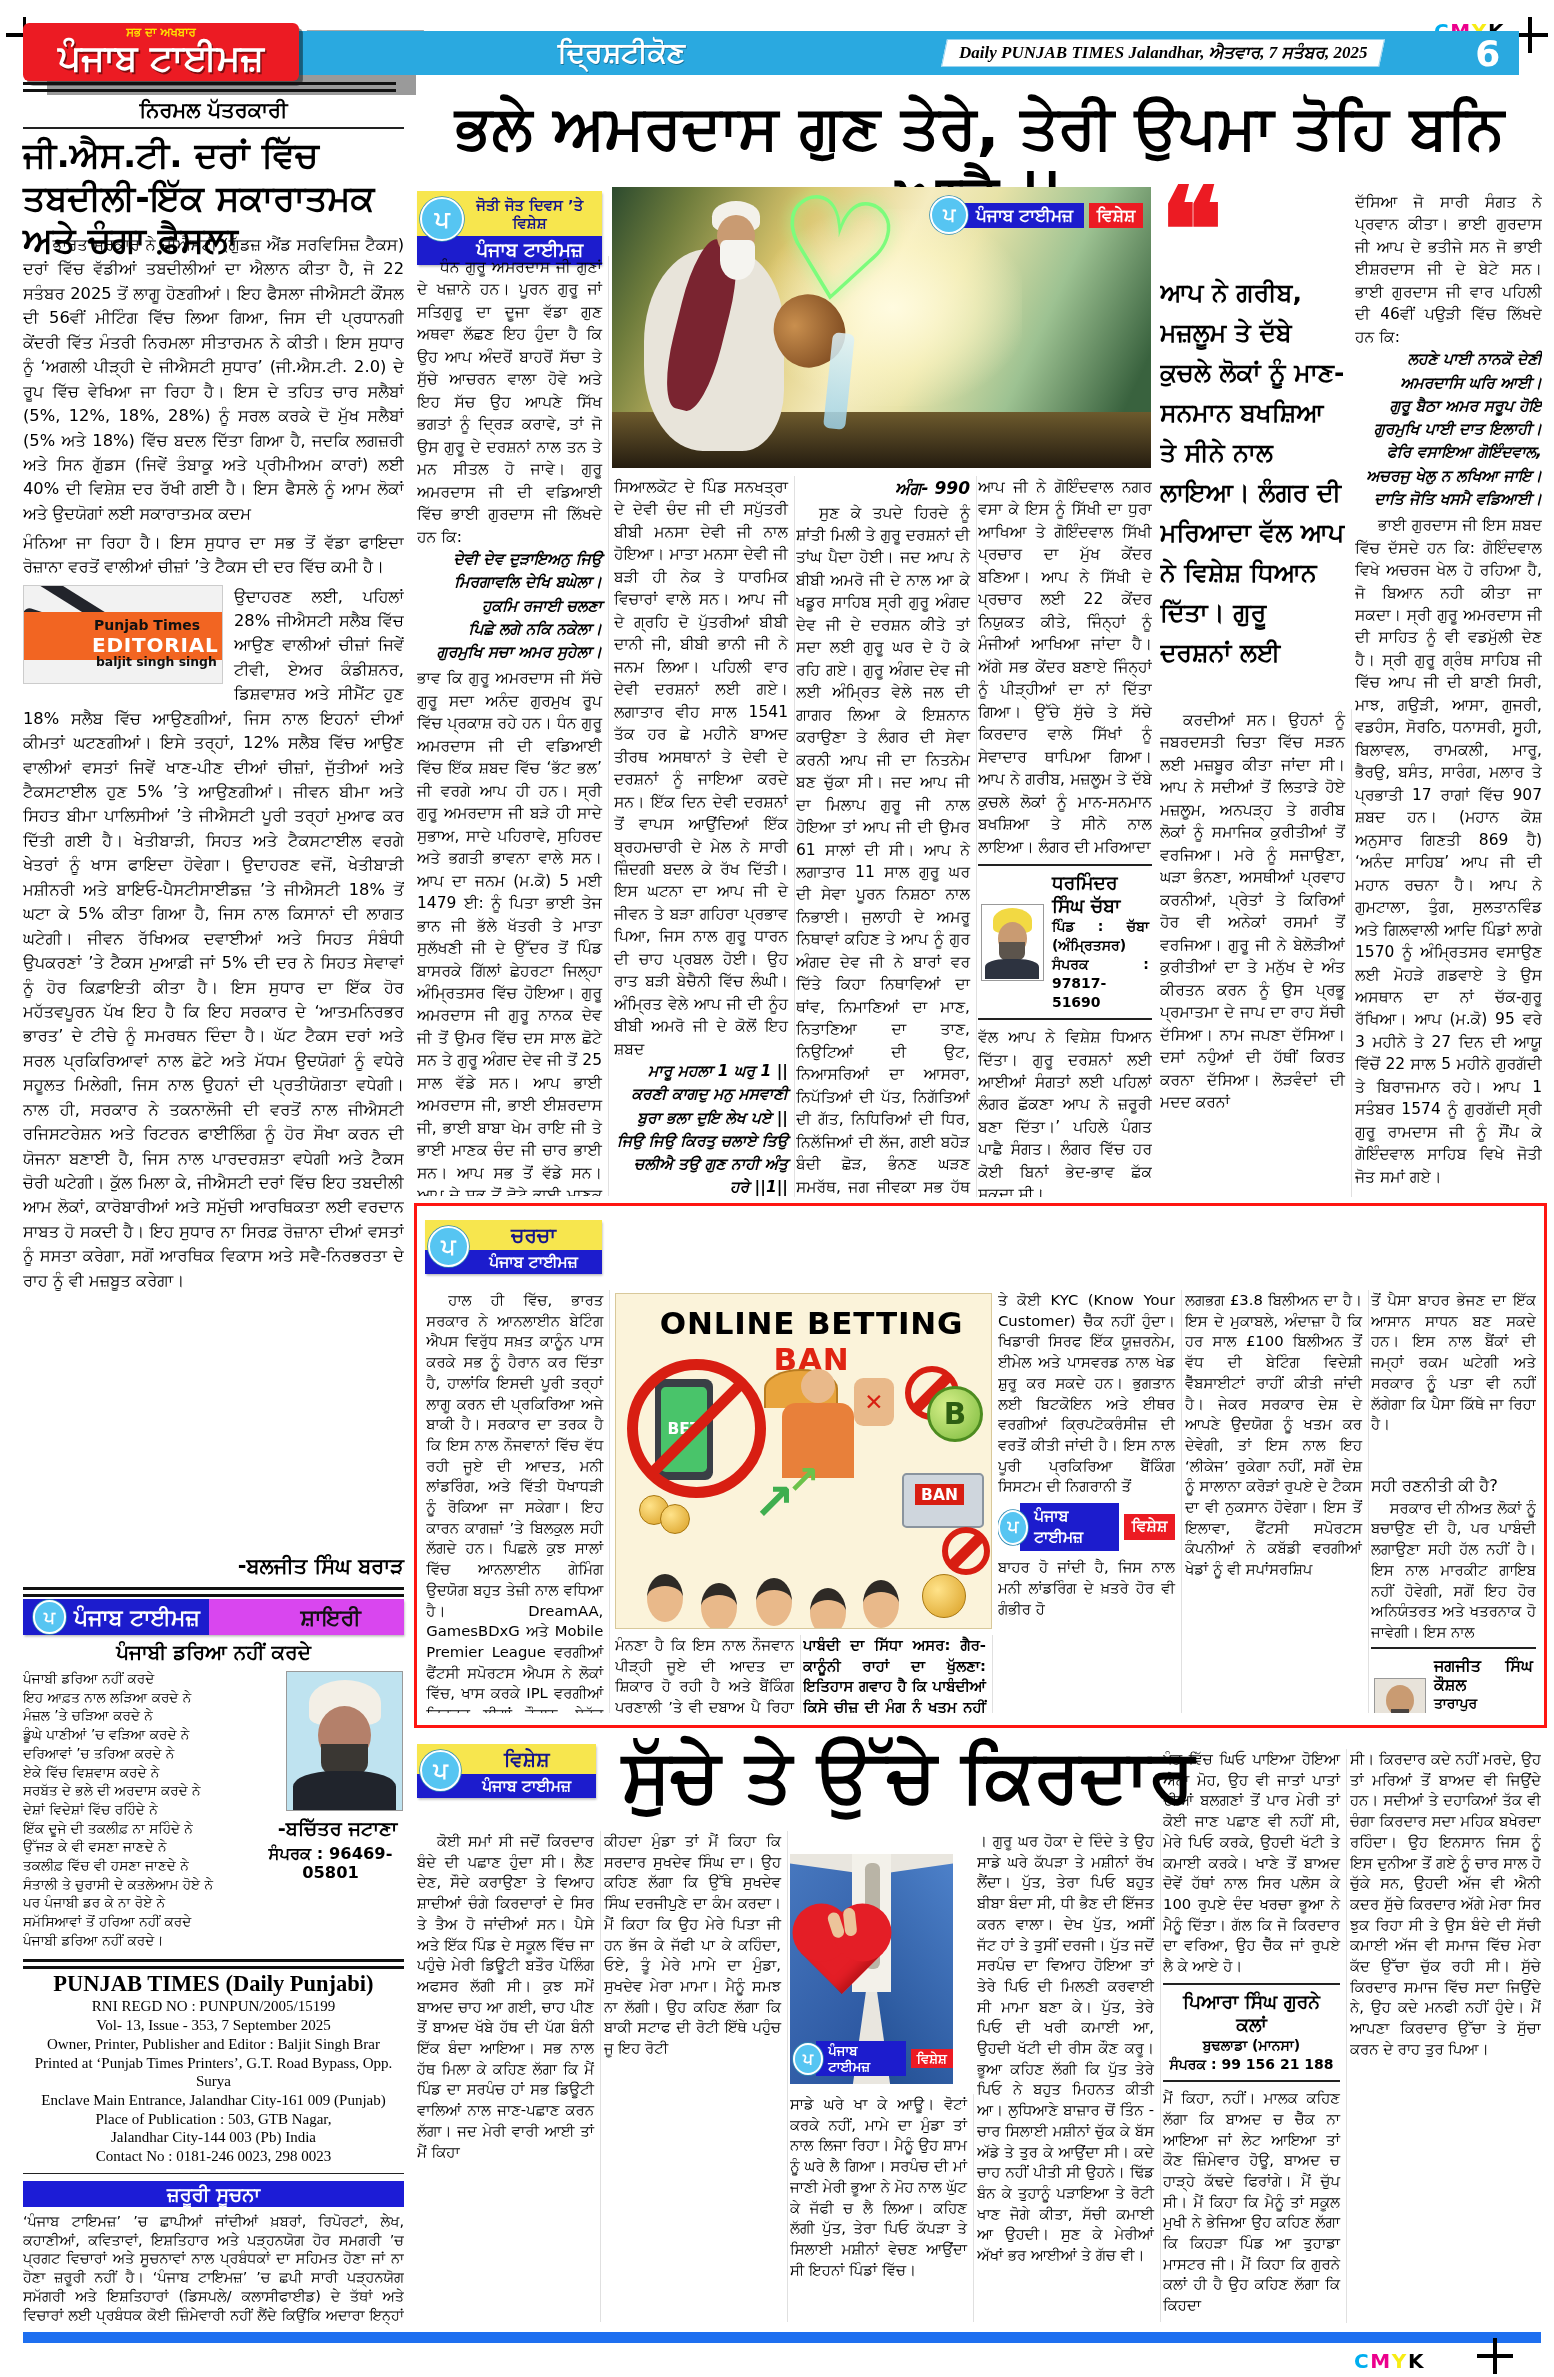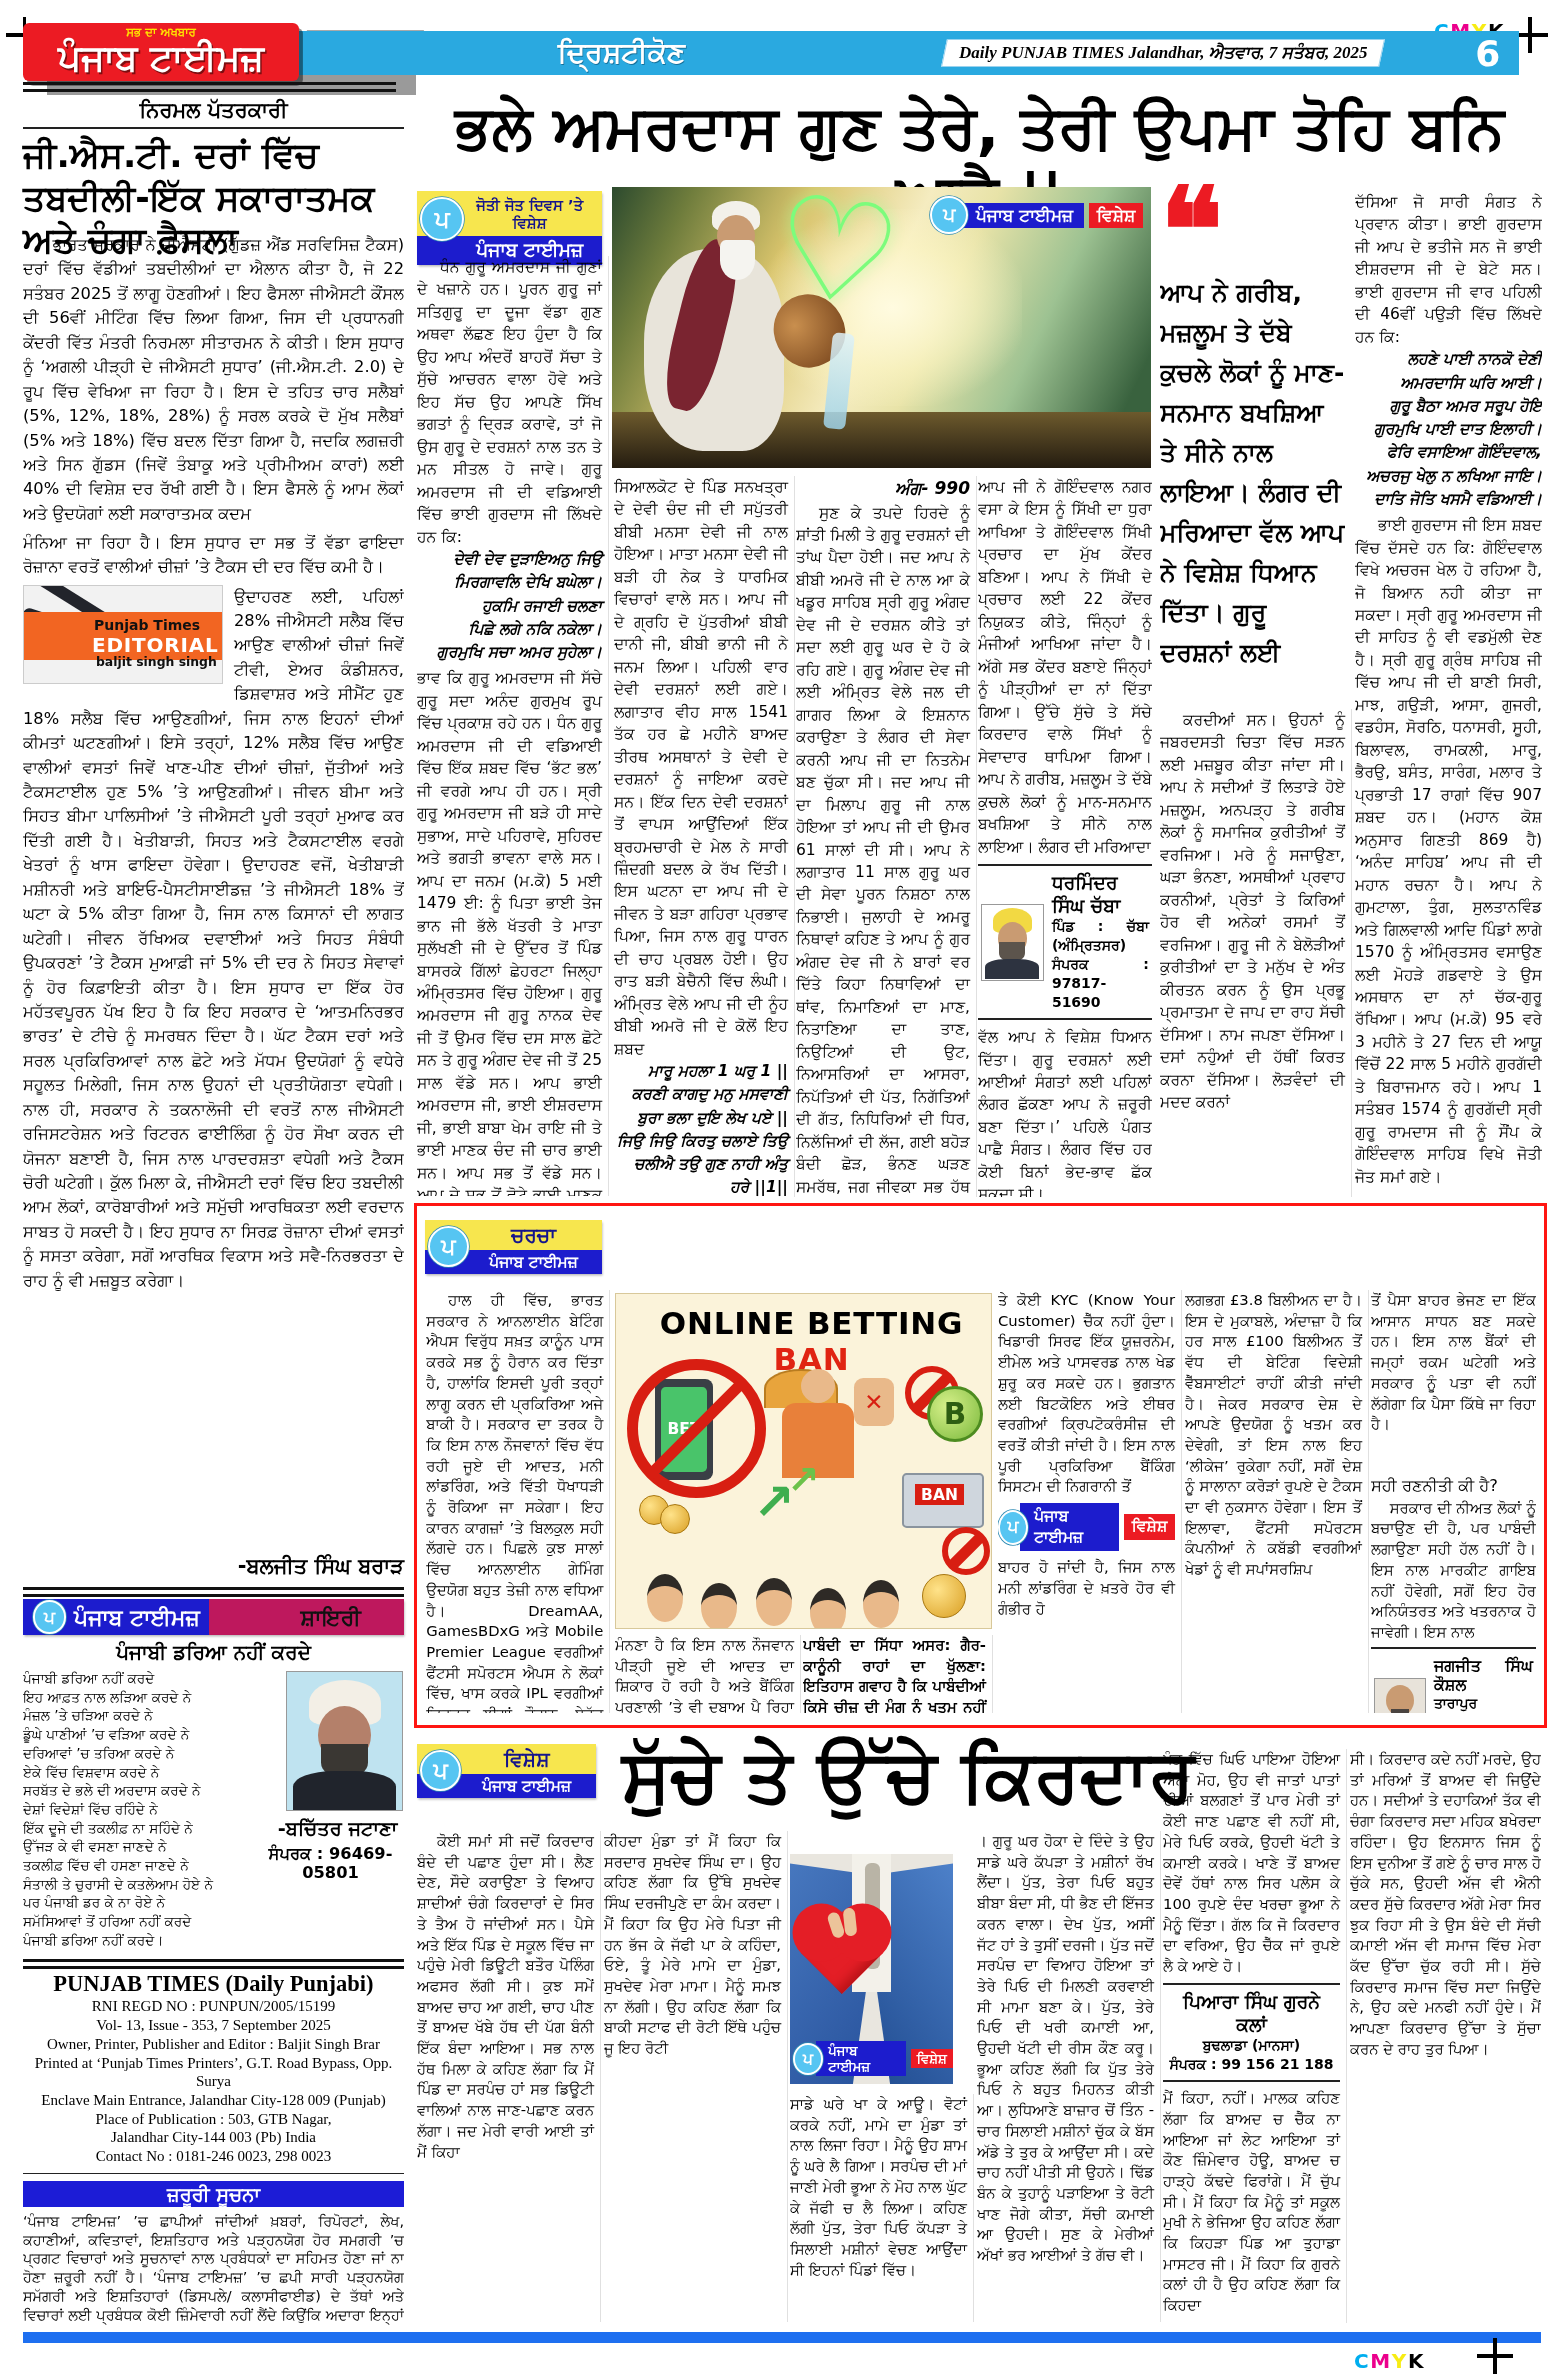--- a/index.html
+++ b/index.html
@@ -112,21 +112,21 @@
   .suit .tie{position:absolute;left:46%;top:4%;width:9%;height:46%;background:#b9b4a6;border-radius:6.2px;}
   .heartshape{position:absolute;background:#e41e26;transform:rotate(-45deg);box-shadow:inset -6.2px -6.2px 11px rgba(120,0,0,.4);}
   .heartshape:before,.heartshape:after{content:"";position:absolute;background:#e41e26;border-radius:50%;width:100%;height:100%;}
   .heartshape:before{top:-50%;left:0;}
   .heartshape:after{left:50%;top:0;}
   .finger{position:absolute;background:#ecc49a;border-radius:7.8px;}
 
   
   .shairibar{display:flex;height:36px;box-shadow:0.8px 1.6px 2.3px rgba(0,0,0,.3);}
   .shairibar .bl{background:#1c1ccd;color:#fff;display:flex;align-items:center;justify-content:center;gap:7.8px;width:56%;font-size:22px;font-weight:bold;}
-  .shairibar .yl{background:#be185d;color:#111;display:flex;align-items:center;justify-content:center;width:44%;font-size:22px;font-weight:bold;padding-left:48px;}
+  .shairibar .yl{background:#d946ef;color:#111;display:flex;align-items:center;justify-content:center;width:44%;font-size:22px;font-weight:bold;padding-left:48px;}
   .noticebar{background:#1c1cd6;color:#fff;text-align:center;font-weight:bold;font-size:19.4px;padding:1.6px 0;}
   .footbar{background:#1E6FF0;}
   .subhd{font-weight:normal;margin-top:40px;}
 </style>
 </head>
 <body>
 
 <div class="page">
 
   <div class="abs regcross" style="left:6.2px;top:17px;"></div>
@@ -204,21 +204,21 @@
   <div class="abs b ctr" style="left:256px;top:1817px;width:163px;font-size:19.4px;">-ਬਚਿੱਤਰ ਜਟਾਣਾ</div>
   <div class="abs b ctr" style="left:242px;top:1844px;width:177px;font-size:16.3px;">ਸੰਪਰਕ : 96469-05801</div>
   <div class="abs dblrule" style="left:23px;top:1959px;width:381px;"></div>
 
   <div class="abs serif ctr clip" style="left:23px;top:1971px;width:381px;height:196px;font-size:15px;line-height:18.7px;">
     <div class="b" style="font-size:22.5px;line-height:26.4px;">PUNJAB TIMES (Daily Punjabi)</div>
     <div>RNI REGD NO : PUNPUN/2005/15199</div>
     <div>Vol- 13, Issue - 353, 7 September 2025</div>
     <div>Owner, Printer, Publisher and Editor : Baljit Singh Brar</div>
     <div>Printed at ‘Punjab Times Printers’, G.T. Road Bypass, Opp. Surya</div>
-    <div>Enclave Main Entrance, Jalandhar City-128 009 (Punjab)</div>
+    <div>Enclave Main Entrance, Jalandhar City-161 009 (Punjab)</div>
     <div>Place of Publication : 503, GTB Nagar,</div>
     <div>Jalandhar City-144 003 (Pb) India</div>
     <div>Contact No : 0181-246 0023, 298 0023</div>
     <div>Managing Director : Ekamjit Singh</div>
 
   </div>
   <div class="abs" style="left:23px;top:2173px;width:381px;border-top:1.6px solid #222;"></div>
 
   <div class="abs noticebar" style="left:23px;top:2181px;width:381px;">ਜ਼ਰੂਰੀ ਸੂਚਨਾ</div>
   <div class="abs clip j" style="left:23px;top:2212px;width:381px;height:113px;font-size:14.4px;line-height:18.7px;">

